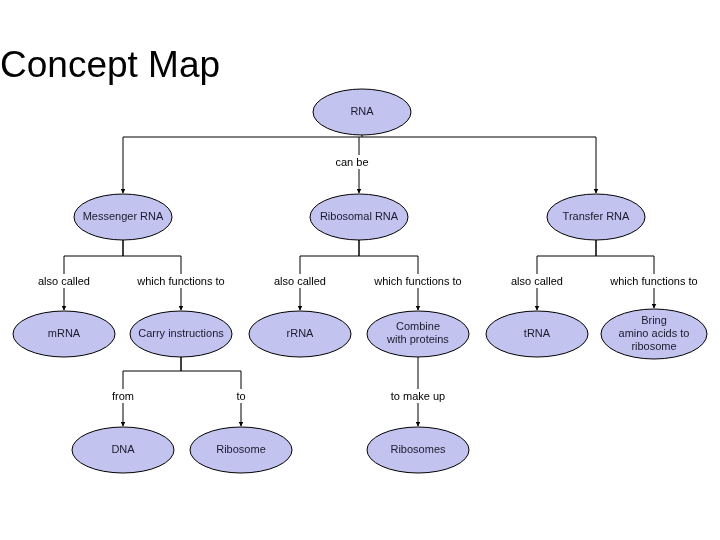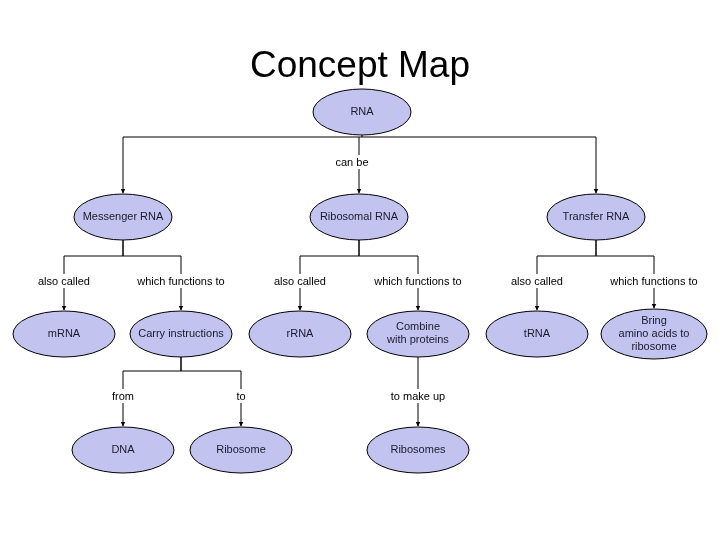--- a/index.html
+++ b/index.html
@@ -13,21 +13,21 @@
     height: 540px;
     background: #ffffff;
     overflow: hidden;
     font-family: "Liberation Sans", sans-serif;
   }
   #title {
     position: absolute;
     left: 0;
     top: 44px;
     width: 720px;
-    text-align: center;
+    text-align: left;
     font-size: 37px;
     font-weight: normal;
     color: #000000;
     letter-spacing: 0px;
     font-family: "Liberation Sans", sans-serif;
   }
   svg#map {
     position: absolute;
     left: 0;
     top: 0;

